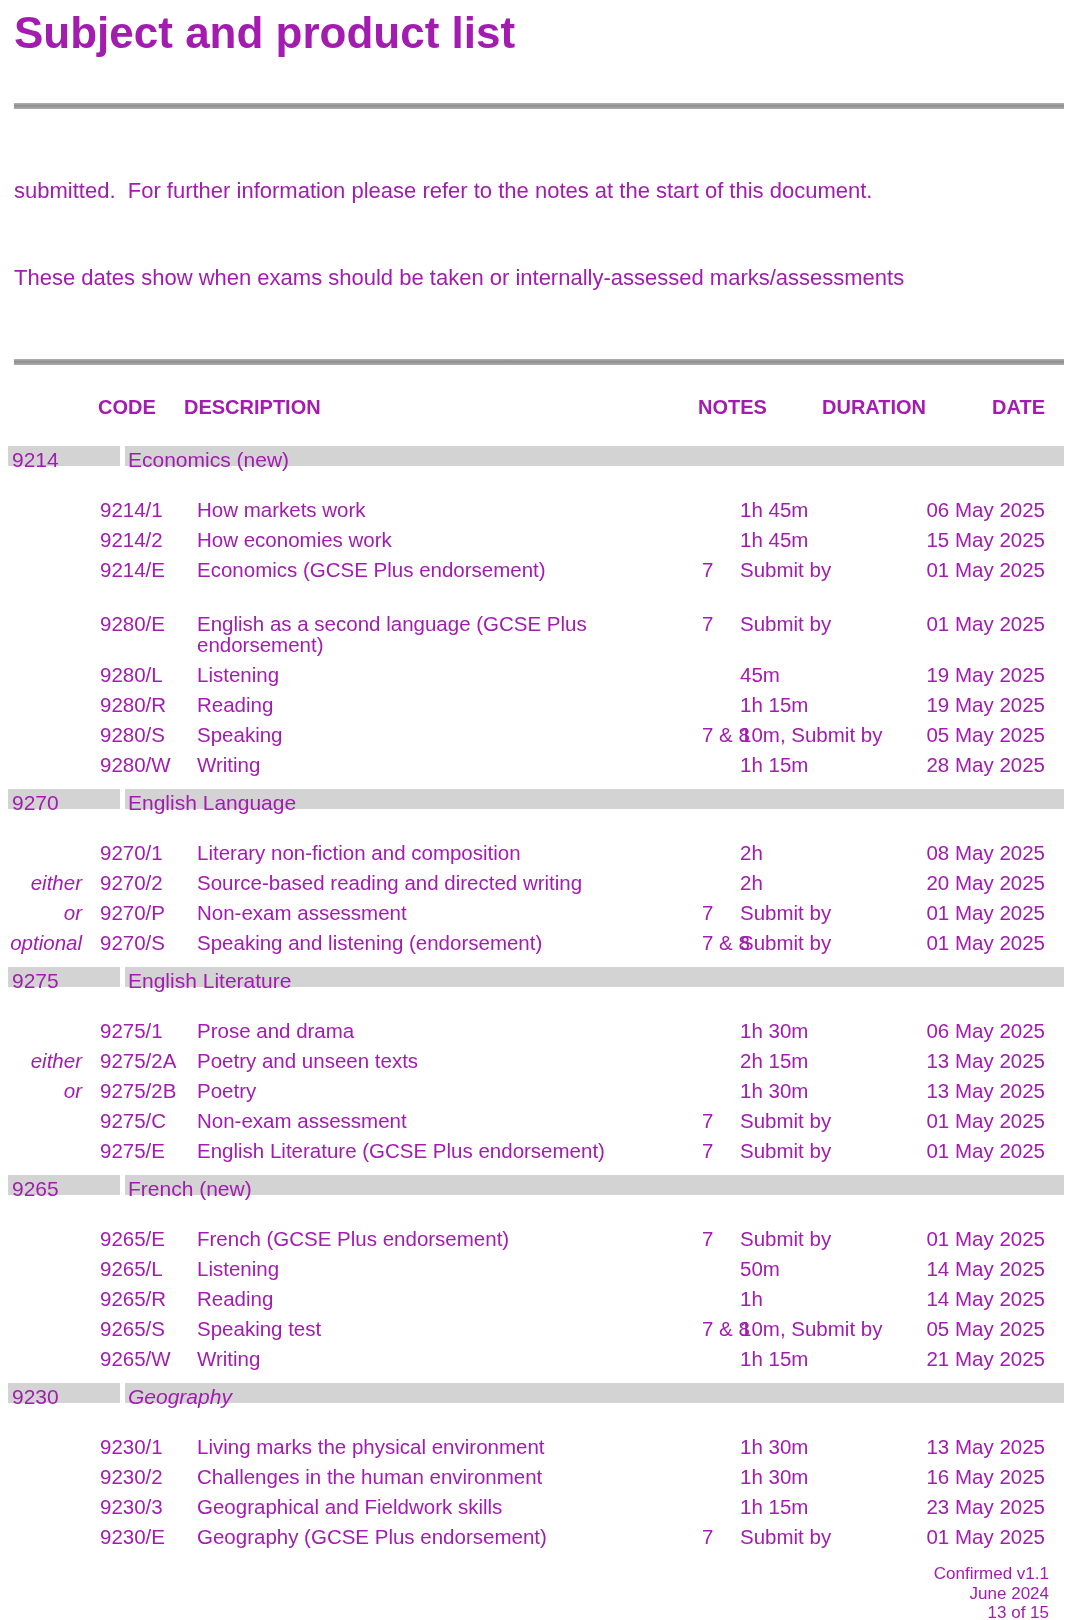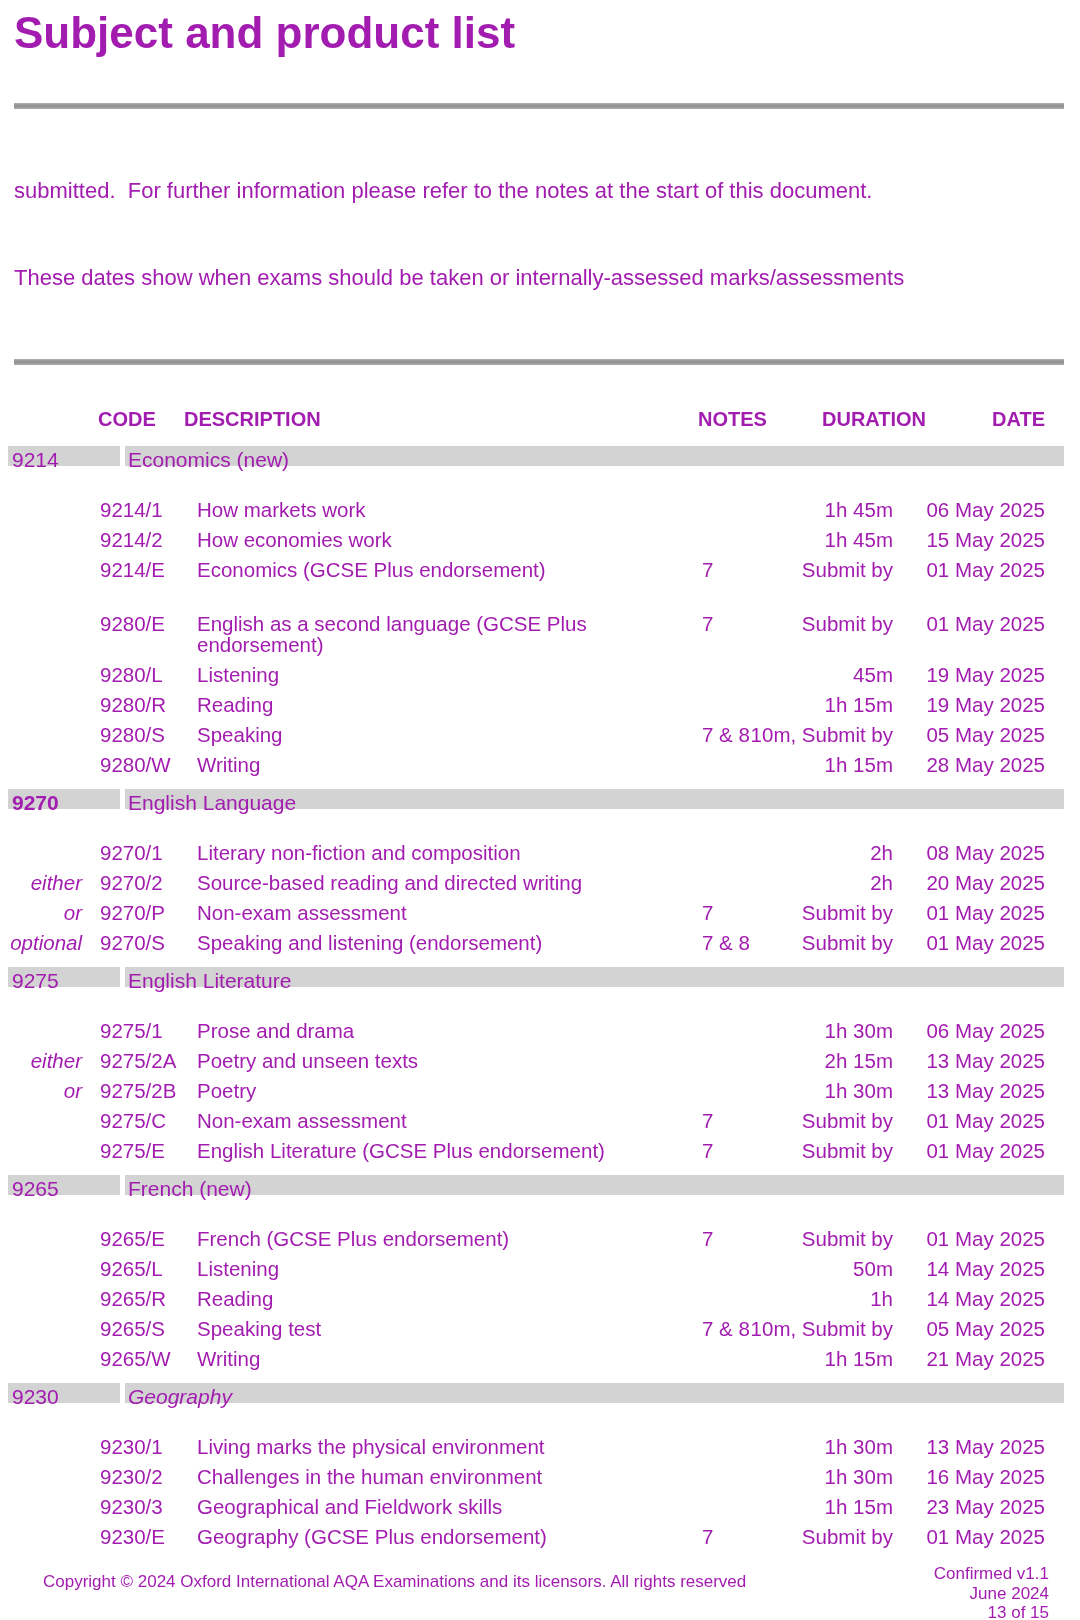--- a/index.html
+++ b/index.html
@@ -7,39 +7,39 @@
     position:relative; width:1080px; height:1620px; background:#ffffff;
     color:#a21caf; font-family:"Liberation Sans", sans-serif; overflow:hidden;
   }
   .doc-title { margin:0; padding:10px 0 0 14px; font-size:44px; font-weight:700; line-height:46px; letter-spacing:0; }
   .rule { height:6px; margin-left:14px; margin-right:16px;
           background:linear-gradient(180deg,#b2b2b2 0%,#8e8e8e 45%,#aeaeae 100%); }
   .rule-1 { margin-top:47px; }
   .intro { margin:9px 0 0 14px; font-size:22px; line-height:29px; white-space:pre; }
   .rule-2 { margin-top:9px; }
   .col-headers { position:relative; margin-top:27px; height:24px; font-weight:700; font-size:20px; }
-  .ch { position:absolute; top:16px; }
+  .ch { position:absolute; top:4px; }
   .ch-code { left:98px; }
   .ch-desc { left:184px; }
   .ch-notes { left:698px; }
   .ch-duration { left:822px; }
   .ch-date { right:35px; }
   #sections { margin-top:30px; }
   .section-bar { display:flex; height:20px; margin:0 16px 0 8px; }
   .bar-code  { width:112px; background:#d3d3d3; font-size:21px; line-height:28px; padding-left:4px; box-sizing:border-box; }
   .bar-gap   { width:5px; background:#ffffff; }
   .bar-title { flex:1; background:#d3d3d3; font-size:21px; line-height:28px; padding-left:3px; }
   .rows { margin:33px 0 14px 0; }
   .row { display:grid; grid-template-columns:82px 115px 503px 40px 153px 152px;
          width:1045px; font-size:20.5px; line-height:21px; margin-bottom:9px; }
   .c-prefix { text-align:right; font-style:italic; }
   .c-code   { padding-left:18px; box-sizing:border-box; white-space:nowrap; }
   .c-desc   { padding-right:48px; box-sizing:border-box; }
   .c-notes  { padding-left:2px; box-sizing:border-box; white-space:nowrap; }
-  .c-dur    { text-align:right; white-space:nowrap; }
+  .c-dur    { text-align:left; white-space:nowrap; }
   .c-date   { text-align:right; white-space:nowrap; }
   .copyright { position:absolute; left:43px; top:1572px; font-size:17px; }
   .confirm-block { position:absolute; right:31px; top:1564px; font-size:17px; line-height:19.5px; text-align:right; }
 </style>
 </head>
 <body>
 
 <div class="page">
 
   <h1 class="doc-title">Subject and product list</h1>
@@ -129,21 +129,21 @@
         <div class="row">
           <div class="c-prefix"></div>
           <div class="c-code">9280/W</div>
           <div class="c-desc">Writing</div>
           <div class="c-notes"></div>
           <div class="c-dur">1h 15m</div>
           <div class="c-date">28 May 2025</div>
         </div>
       </div>
       <div class="section-bar">
-        <div class="bar-code" style="background: rgb(211, 211, 211); font-weight: bold;">9270</div>
+        <div class="bar-code" style="background: rgb(211, 211, 211);">9270</div>
         <div class="bar-gap"></div>
         <div class="bar-title" style="background: rgb(211, 211, 211);">English Language</div>
       </div>
       <div class="rows">
         <div class="row">
           <div class="c-prefix"></div>
           <div class="c-code">9270/1</div>
           <div class="c-desc">Literary non-fiction and composition</div>
           <div class="c-notes"></div>
           <div class="c-dur">2h</div>
@@ -302,21 +302,20 @@
           <div class="c-prefix"></div>
           <div class="c-code">9230/E</div>
           <div class="c-desc">Geography (GCSE Plus endorsement)</div>
           <div class="c-notes">7</div>
           <div class="c-dur">Submit by</div>
           <div class="c-date">01 May 2025</div>
         </div>
       </div>
     </div>
 
-  <div class="copyright">Copyright © 2024 Oxford International AQA Examinations and its licensors. All rights reserved</div>
 
   <div class="confirm-block">
     <div>Confirmed v1.1</div>
     <div>June 2024</div>
     <div>13 of 15</div>
   </div>
 
 </div>
 
 </body></html>

